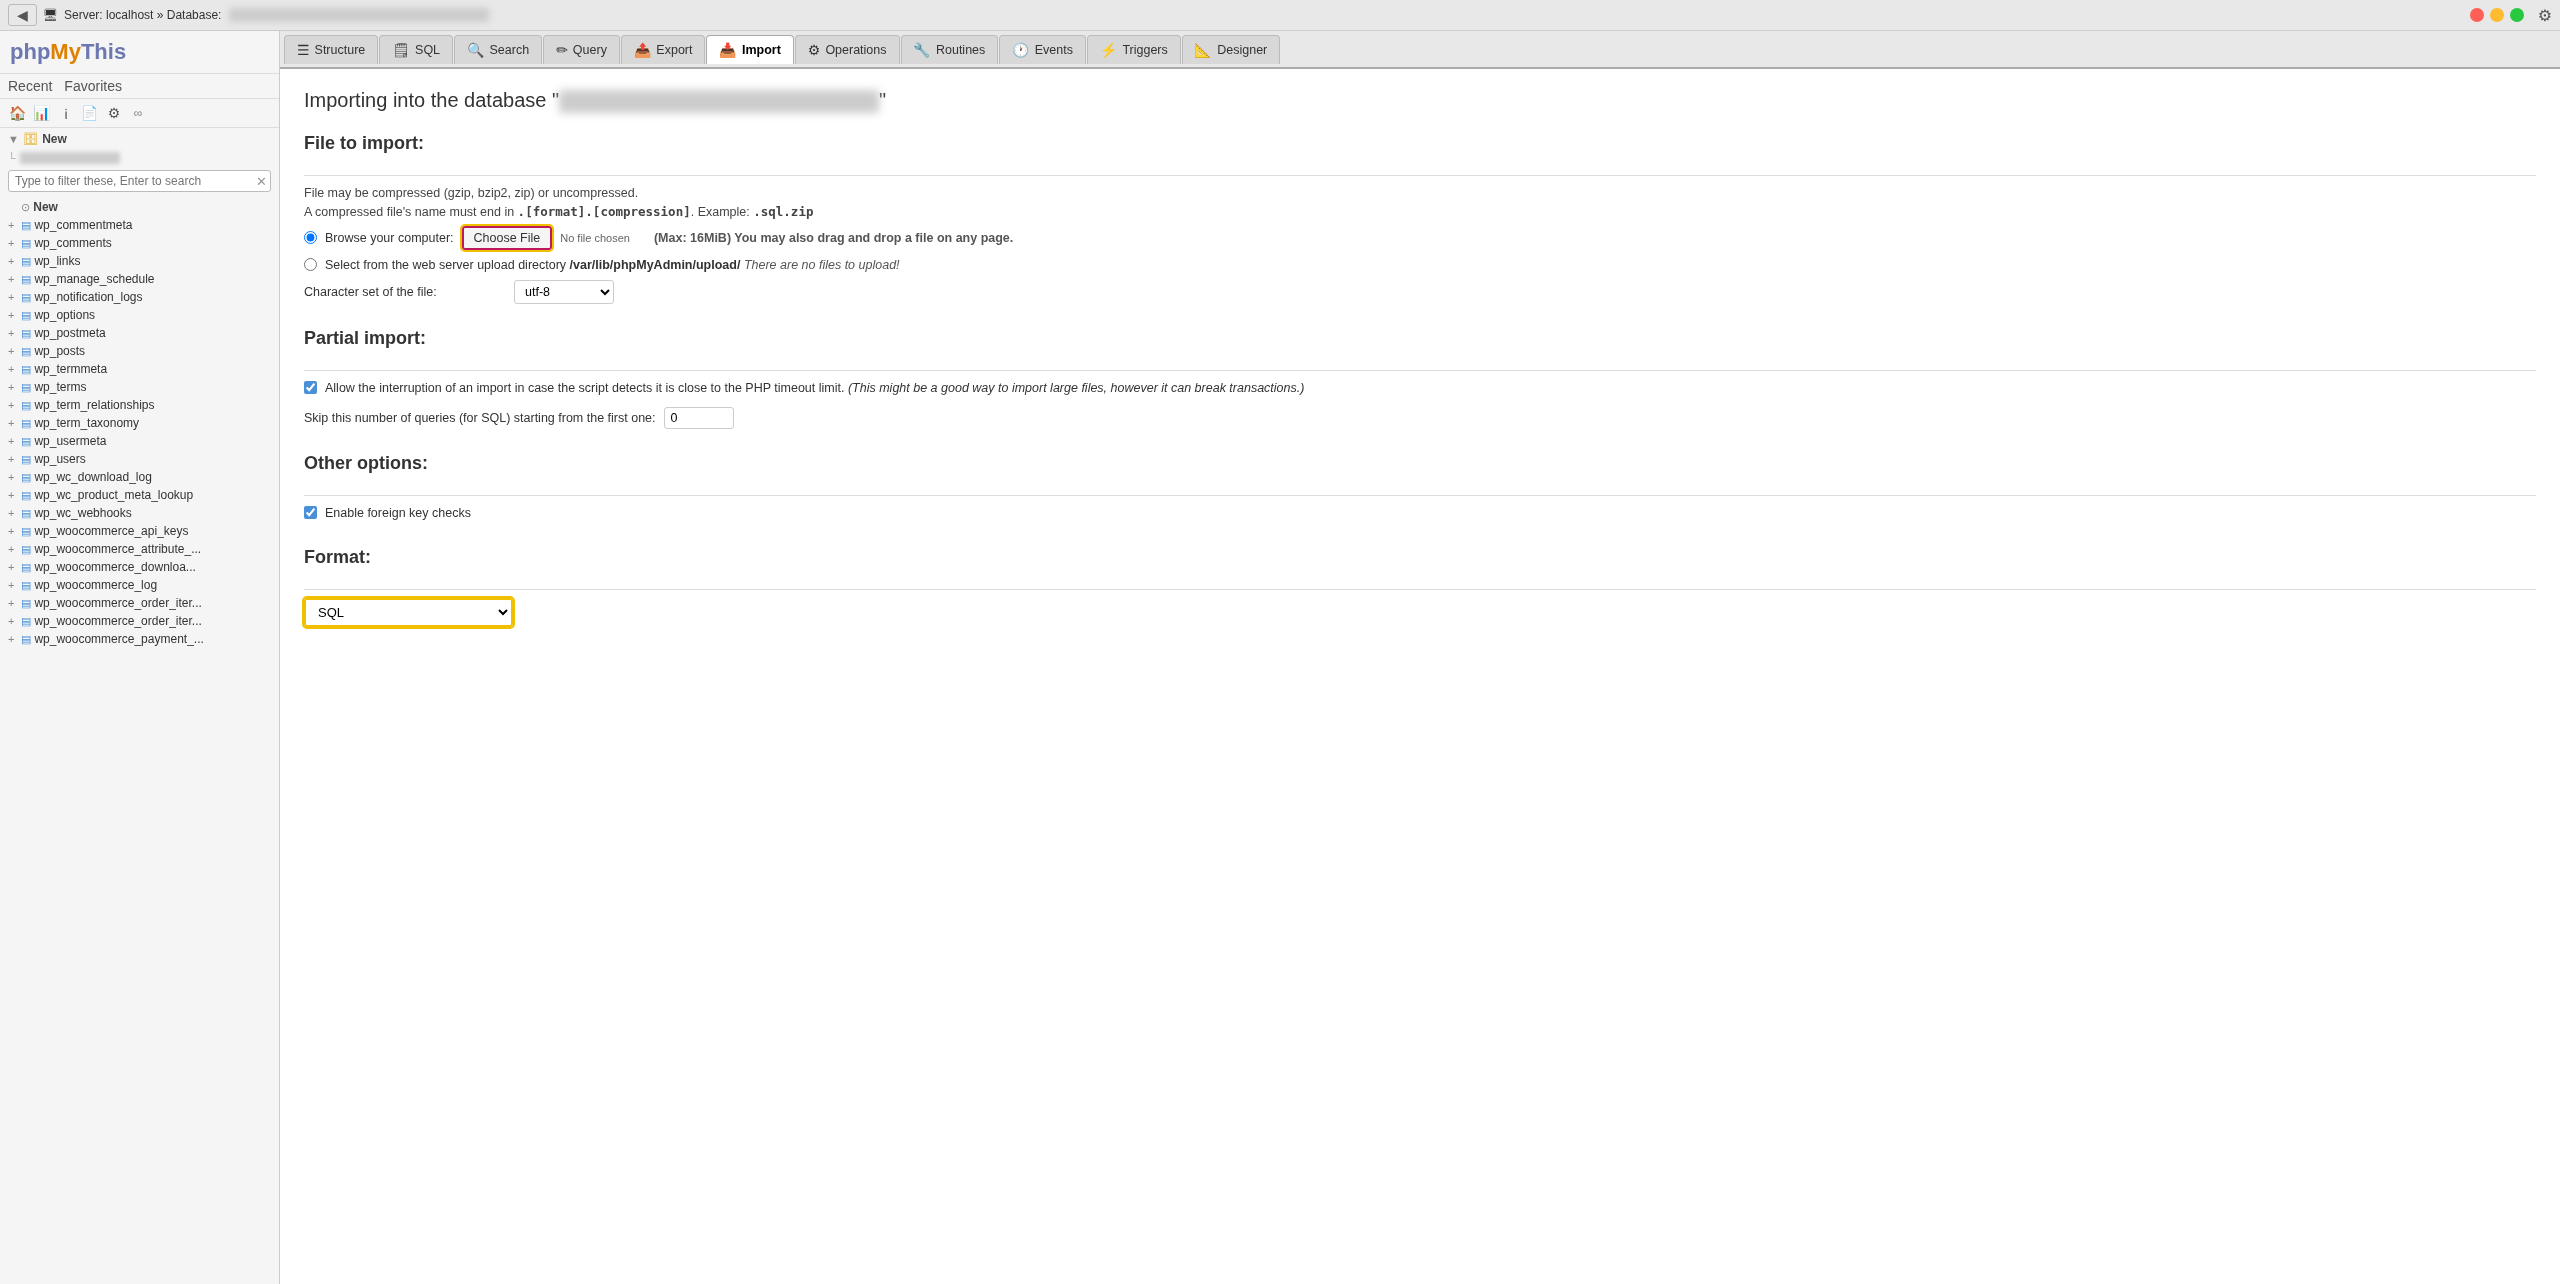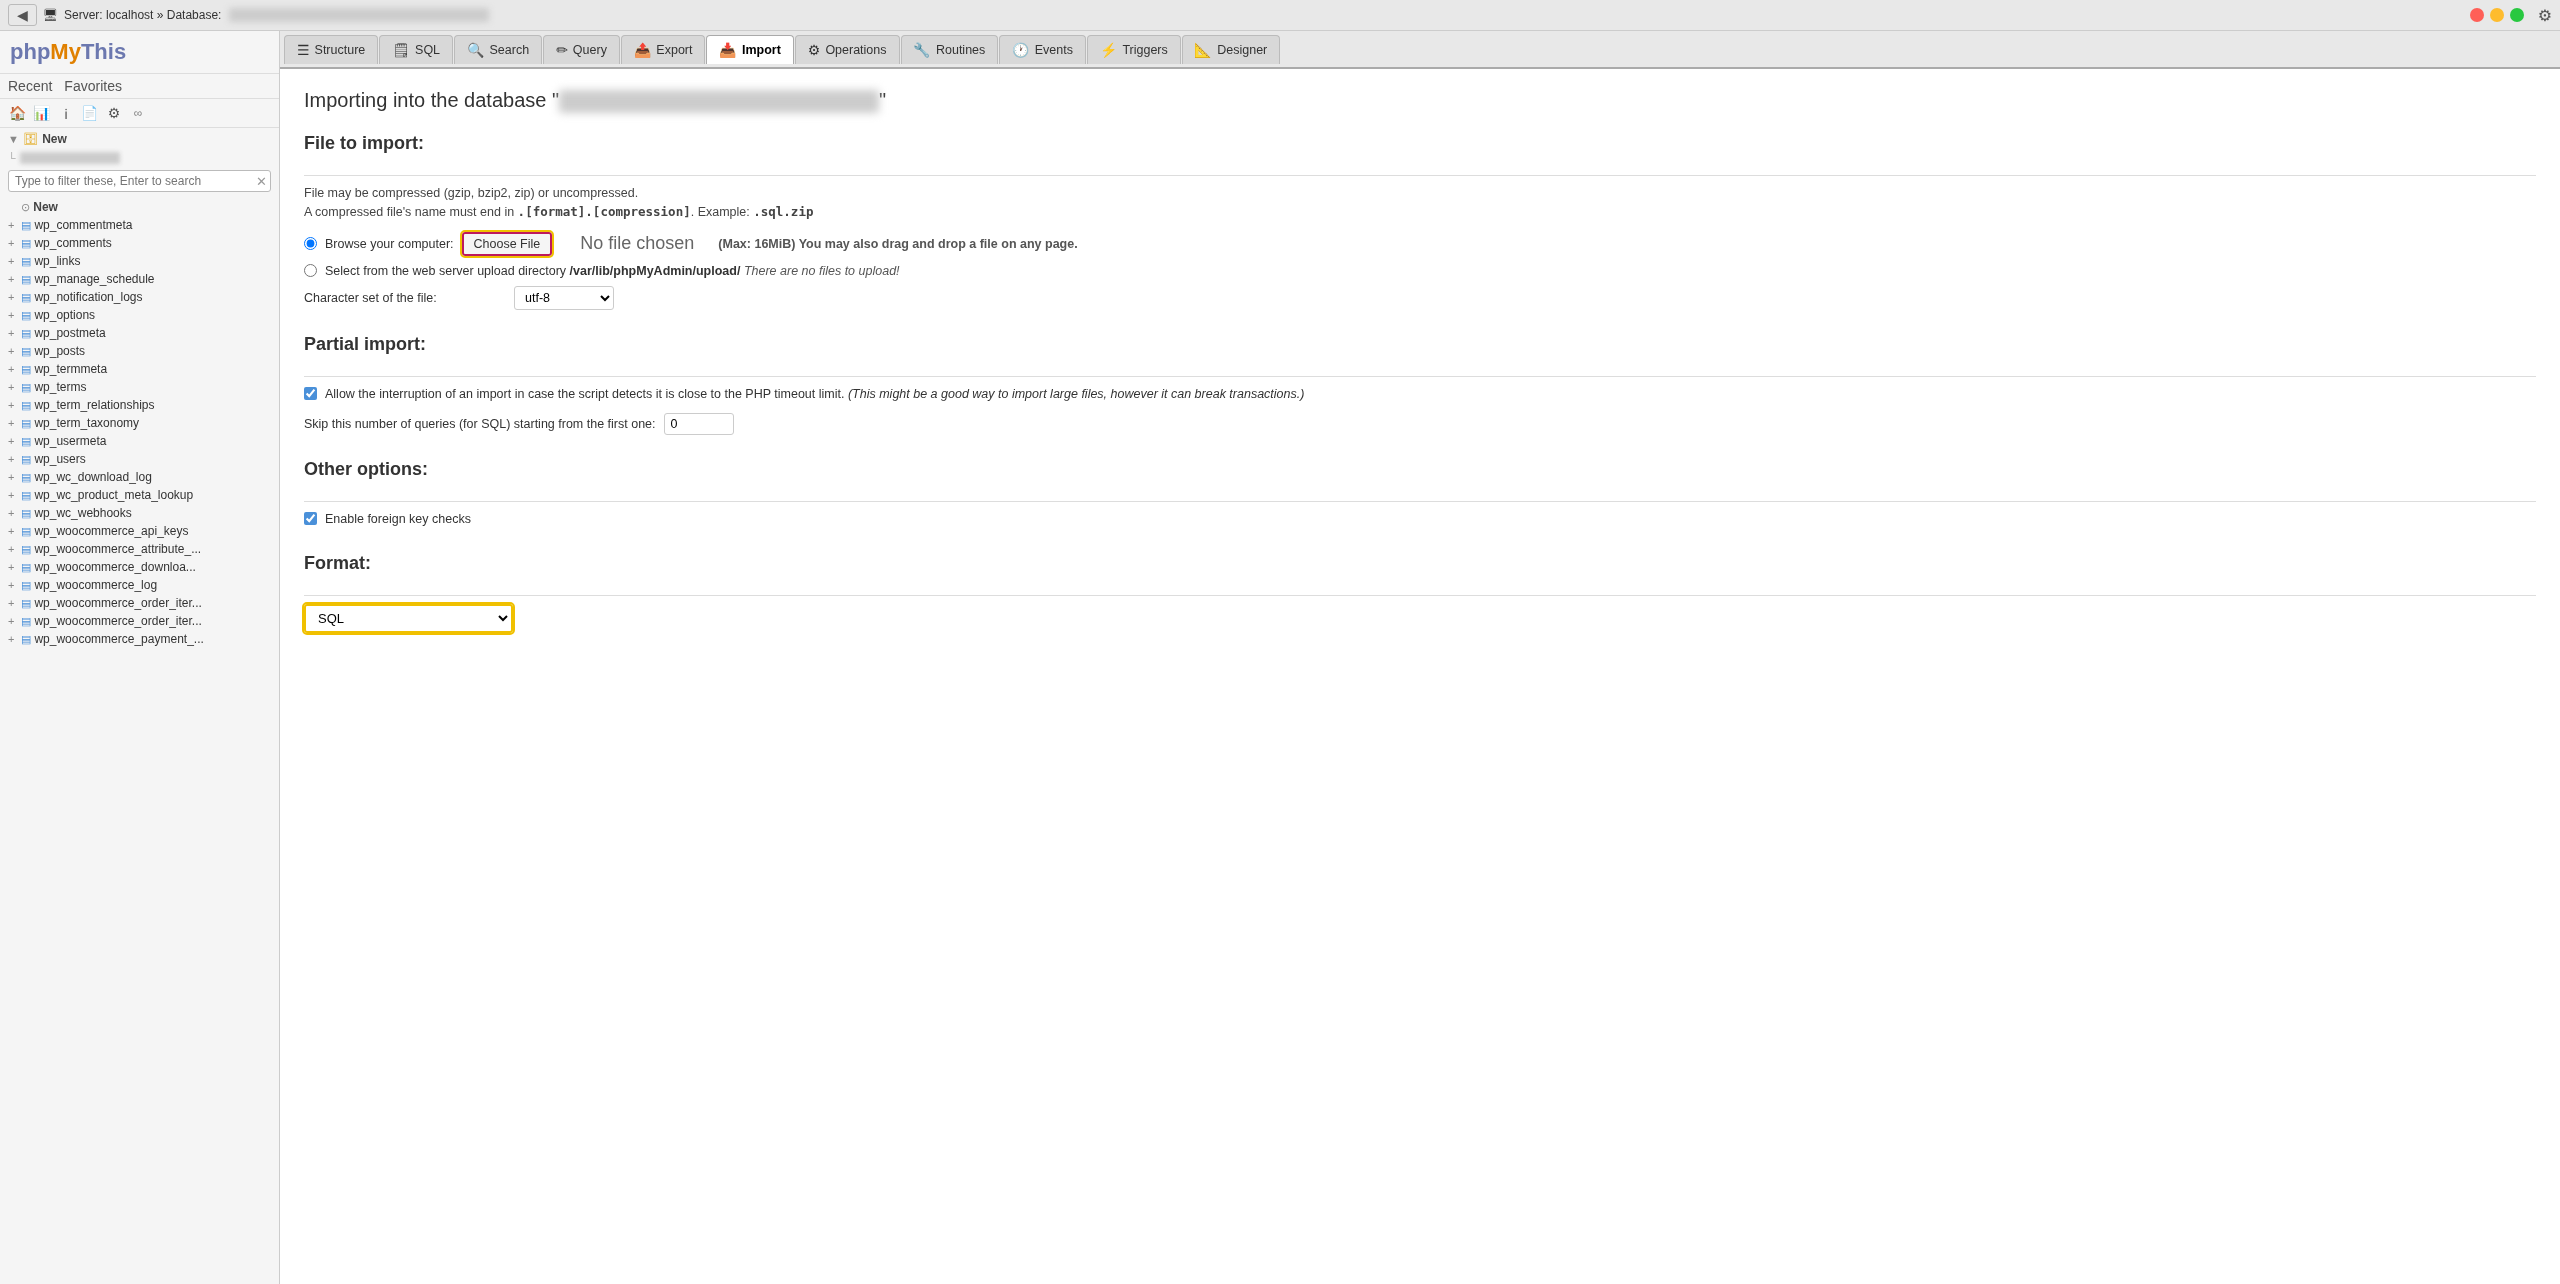--- a/index.html
+++ b/index.html
@@ -179,21 +179,21 @@
       font-size: 18px;
       font-weight: bold;
       color: #333;
       margin-bottom: 8px;
       padding-bottom: 21px;
       border-bottom: 1px solid #ddd;
     }
     .section-desc {
       font-size: 12.5px;
       color: #444;
-      margin-bottom: 10px;
+      margin-bottom: 4px;
       line-height: 1.5;
     }
     .section-desc .bold { font-weight: bold; font-family: monospace; }
 
     .radio-row {
       display: flex;
       align-items: center;
       gap: 8px;
       margin-bottom: 8px;
       font-size: 12.5px;
@@ -204,21 +204,21 @@
     .choose-file-btn {
       padding: 3px 10px;
       border: 2px solid #be185d;
       border-radius: 3px;
       background: #f5f5f5;
       cursor: pointer;
       font-size: 12.5px;
       color: #333;
       outline: 2px solid #f0c000;
     }
-    .no-file-text { color: #666; font-size: 18px; margin-left: 20px; }
+    .no-file-text { color: #666; font-size: 11px; }
     .max-size-text { color: #555; font-size: 12.5px; margin-left: 16px; font-weight: bold; }
 
     .server-upload-path { font-weight: bold; font-size: 12.5px; }
     .no-files-italic { font-style: italic; color: #555; font-size: 12.5px; }
 
     .form-row {
       display: flex;
       align-items: center;
       gap: 10px;
       margin-bottom: 12px;

